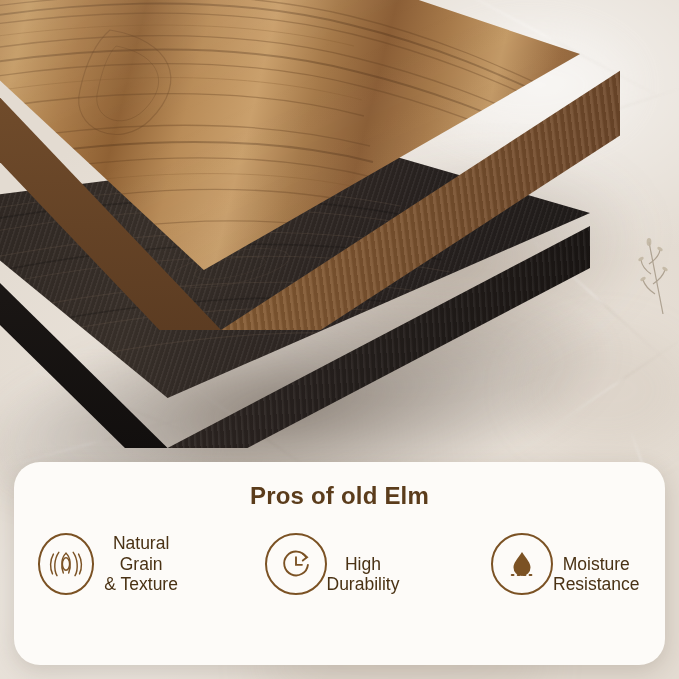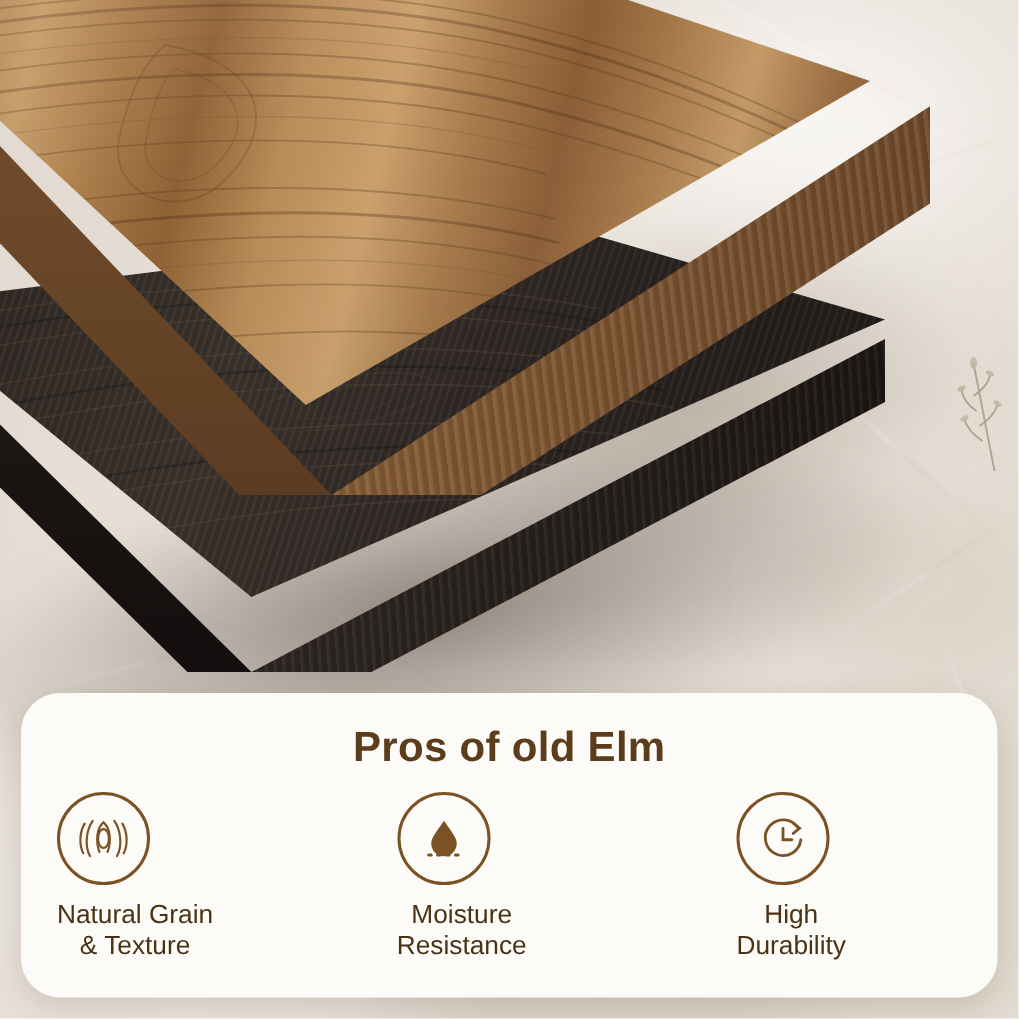--- a/index.html
+++ b/index.html
@@ -168,35 +168,35 @@
     top: 462px;
     width: 651px;
     height: 203px;
     background: #fdfbf8;
     border-radius: 26px;
     box-shadow: 0 6px 22px rgba(70,55,40,0.18);
   }
   .card-title {
     text-align: center;
     margin-top: 20px;
-    font-size: 28px;
+    font-size: 24px;
     font-weight: bold;
     color: #5b3c1b;
     letter-spacing: 0.2px;
   }
   .features {
     display: flex;
     justify-content: space-between;
     padding: 14px 24px 0 24px;
   }
   .feature {
     width: 150px;
     display: flex;
-    flex-direction: column;
-    align-items: flex-start;
+    flex-direction: row;
+    align-items: flex-end;
   }
   .feature-icon {
     width: 58px;
     height: 58px;
     border-radius: 50%;
     border: 2px solid #7b5224;
     display: flex;
     align-items: center;
     justify-content: center;
   }
@@ -334,44 +334,44 @@
             </g>
           </svg>
         </div>
         <div class="feature-label">Natural Grain
 &amp; Texture</div>
       </div>
 
       <div class="feature">
         <div class="feature-icon">
           <svg viewBox="0 0 40 40" width="34" height="34">
+            <g fill="none" stroke="#7b5224" stroke-width="2.2" stroke-linecap="round">
+              <path d="M32 12 A 14 14 0 1 0 34 21"></path>
+              <path d="M20 12 L 20 21 L 27 21"></path>
+              <path d="M28 8 L 33 12 L 28 16"></path>
+            </g>
+          </svg>
+        </div>
+        <div class="feature-label">High
+Durability</div>
+      </div>
+
+      <div class="feature">
+        <div class="feature-icon">
+          <svg viewBox="0 0 40 40" width="34" height="34">
             <path d="M20 6 C 26 15, 30 19, 30 24 A 10 10 0 0 1 10 24 C 10 19, 14 15, 20 6 Z" fill="#7b5224"></path>
             <g stroke="#7b5224" stroke-width="2.4" stroke-linecap="round">
               <path d="M8 33 L 10 33"></path>
               <path d="M15 33 L 17 33"></path>
               <path d="M22 33 L 24 33"></path>
               <path d="M29 33 L 31 33"></path>
             </g>
           </svg>
         </div>
         <div class="feature-label">Moisture
 Resistance</div>
       </div>
 
-      <div class="feature">
-        <div class="feature-icon">
-          <svg viewBox="0 0 40 40" width="34" height="34">
-            <g fill="none" stroke="#7b5224" stroke-width="2.2" stroke-linecap="round">
-              <path d="M32 12 A 14 14 0 1 0 34 21"></path>
-              <path d="M20 12 L 20 21 L 27 21"></path>
-              <path d="M28 8 L 33 12 L 28 16"></path>
-            </g>
-          </svg>
-        </div>
-        <div class="feature-label">High
-Durability</div>
-      </div>
-
 
     </div>
   </div>
 
 </div>
 
 </body></html>

